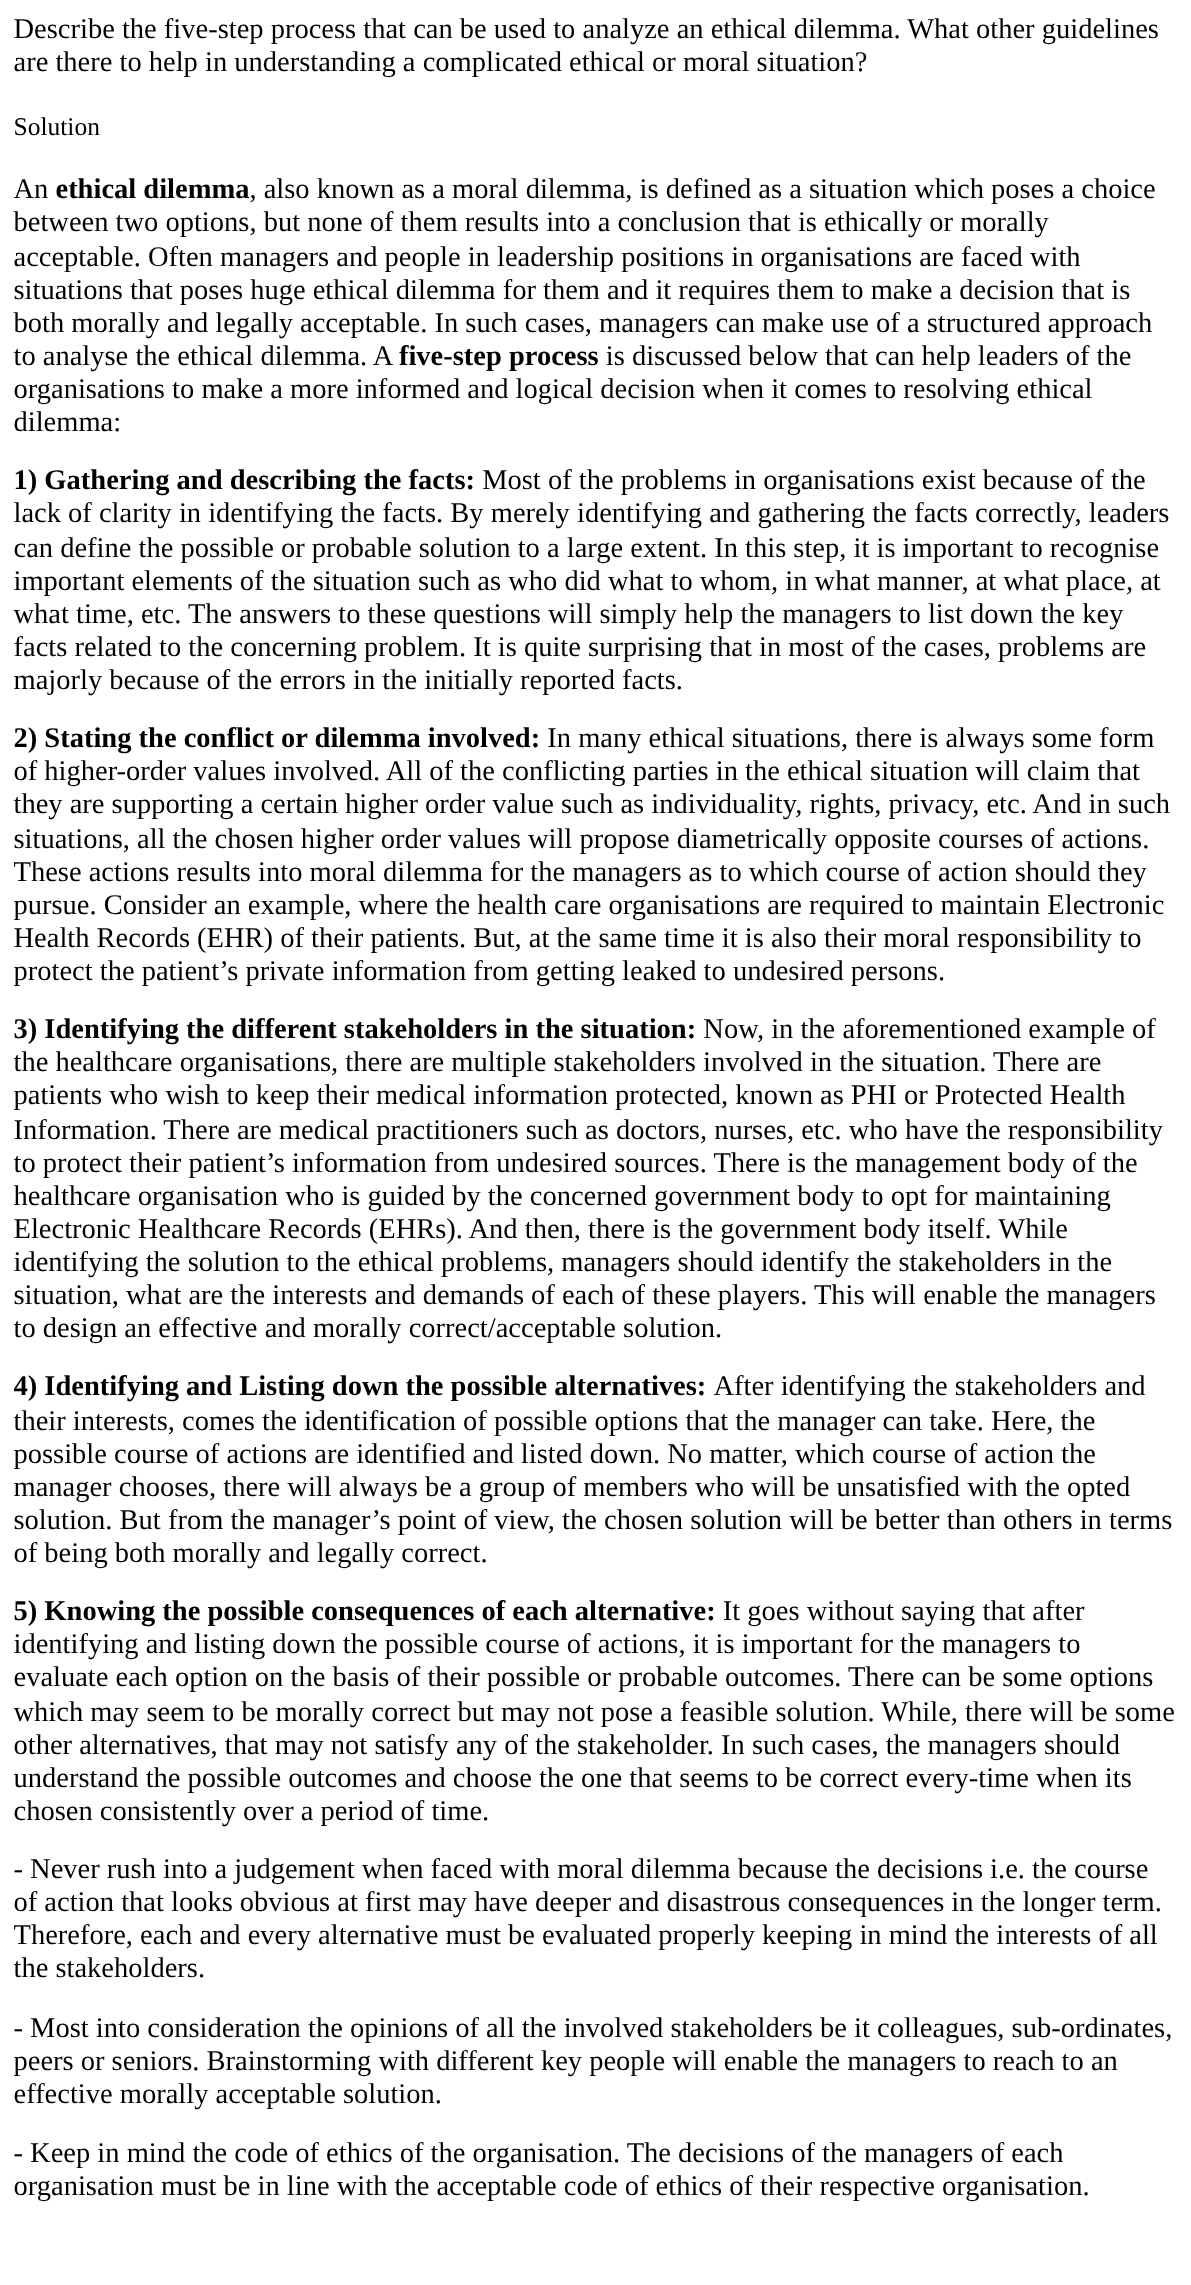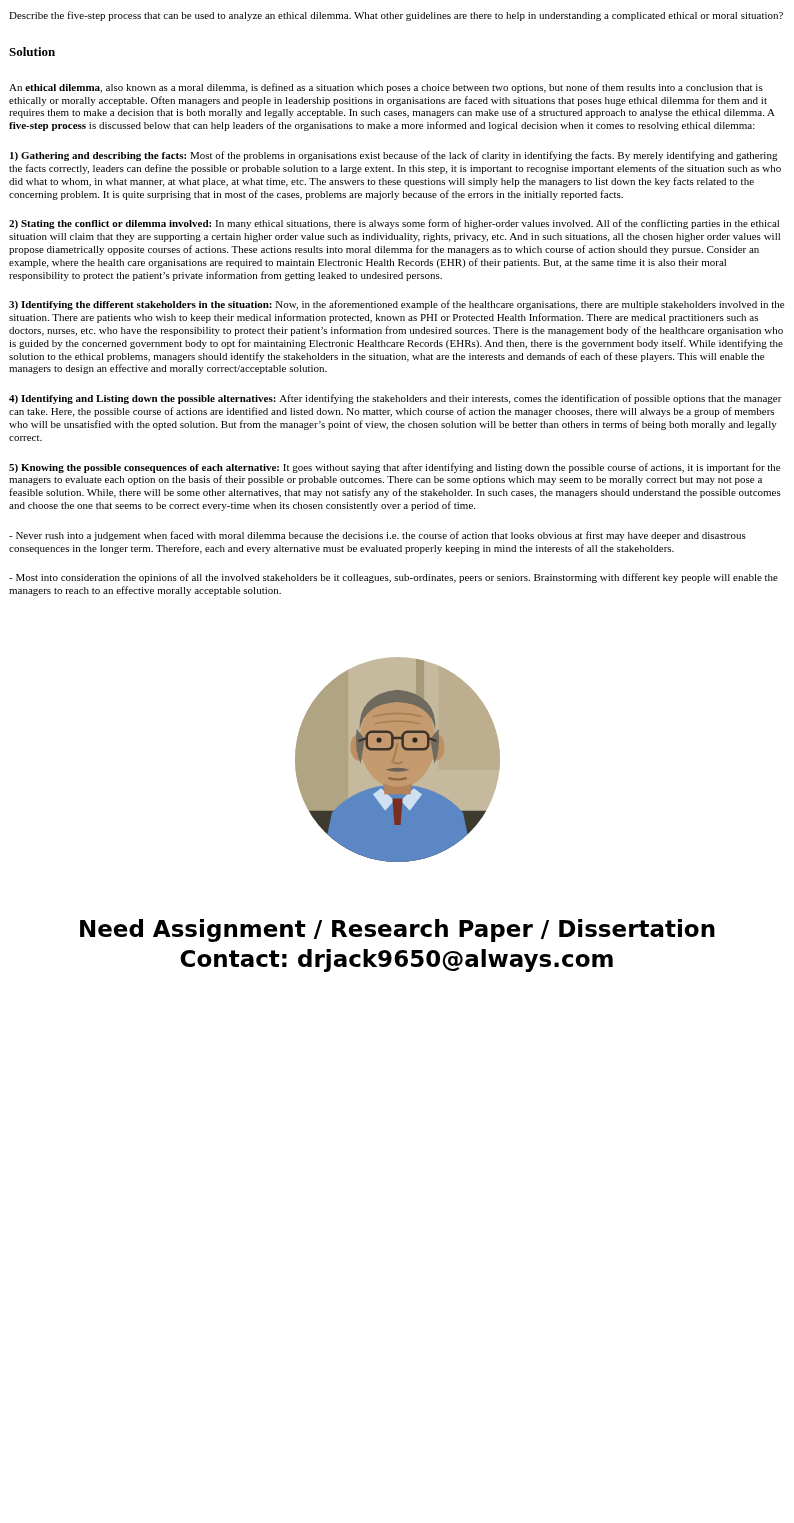--- a/index.html
+++ b/index.html
@@ -10,27 +10,27 @@
   }
   body {
     width: 794px;
     min-height: 1523px;
     font-family: "Liberation Serif", serif;
   }
   .page {
     padding: 9px 9px 0 9px;
   }
   .question, .para {
-    font-size: 11px;
+    font-size: 19px;
     line-height: 1.165;
     margin: 0 0 17px 0;
   }
   .solution-heading {
-    font-size: 13px;
-    font-weight: bold;
+    font-size: 17px;
+    font-weight: normal;
     margin: 22px 0 21px 0;
     font-family: "Liberation Serif", serif;
   }
   .para b, .question b {
     font-weight: bold;
     margin-top: 10px;
   }
   .avatar {
     width: 205px;
     height: 205px;
@@ -65,20 +65,21 @@
 
   <div>
       <p class="para"><span>An </span><b>ethical dilemma</b><span>, also known as a moral dilemma, is defined as a situation which poses a choice between two options, but none of them results into a conclusion that is ethically or morally acceptable. Often managers and people in leadership positions in organisations are faced with situations that poses huge ethical dilemma for them and it requires them to make a decision that is both morally and legally acceptable. In such cases, managers can make use of a structured approach to analyse the ethical dilemma. A </span><b>five-step process</b><span> is discussed below that can help leaders of the organisations to make a more informed and logical decision when it comes to resolving ethical dilemma:</span></p>
       <p class="para"><b>1) Gathering and describing the facts: </b><span>Most of the problems in organisations exist because of the lack of clarity in identifying the facts. By merely identifying and gathering the facts correctly, leaders can define the possible or probable solution to a large extent. In this step, it is important to recognise important elements of the situation such as who did what to whom, in what manner, at what place, at what time, etc. The answers to these questions will simply help the managers to list down the key facts related to the concerning problem. It is quite surprising that in most of the cases, problems are majorly because of the errors in the initially reported facts.</span></p>
       <p class="para"><b>2) Stating the conflict or dilemma involved: </b><span>In many ethical situations, there is always some form of higher-order values involved. All of the conflicting parties in the ethical situation will claim that they are supporting a certain higher order value such as individuality, rights, privacy, etc. And in such situations, all the chosen higher order values will propose diametrically opposite courses of actions. These actions results into moral dilemma for the managers as to which course of action should they pursue. Consider an example, where the health care organisations are required to maintain Electronic Health Records (EHR) of their patients. But, at the same time it is also their moral responsibility to protect the patient’s private information from getting leaked to undesired persons.</span></p>
       <p class="para"><b>3) Identifying the different stakeholders in the situation: </b><span>Now, in the aforementioned example of the healthcare organisations, there are multiple stakeholders involved in the situation. There are patients who wish to keep their medical information protected, known as PHI or Protected Health Information. There are medical practitioners such as doctors, nurses, etc. who have the responsibility to protect their patient’s information from undesired sources. There is the management body of the healthcare organisation who is guided by the concerned government body to opt for maintaining Electronic Healthcare Records (EHRs). And then, there is the government body itself. While identifying the solution to the ethical problems, managers should identify the stakeholders in the situation, what are the interests and demands of each of these players. This will enable the managers to design an effective and morally correct/acceptable solution.</span></p>
       <p class="para"><b>4) Identifying and Listing down the possible alternatives: </b><span>After identifying the stakeholders and their interests, comes the identification of possible options that the manager can take. Here, the possible course of actions are identified and listed down. No matter, which course of action the manager chooses, there will always be a group of members who will be unsatisfied with the opted solution. But from the manager’s point of view, the chosen solution will be better than others in terms of being both morally and legally correct.</span></p>
       <p class="para"><b>5) Knowing the possible consequences of each alternative: </b><span>It goes without saying that after identifying and listing down the possible course of actions, it is important for the managers to evaluate each option on the basis of their possible or probable outcomes. There can be some options which may seem to be morally correct but may not pose a feasible solution. While, there will be some other alternatives, that may not satisfy any of the stakeholder. In such cases, the managers should understand the possible outcomes and choose the one that seems to be correct every-time when its chosen consistently over a period of time.</span></p>
       <p class="para"><span>- Never rush into a judgement when faced with moral dilemma because the decisions i.e. the course of action that looks obvious at first may have deeper and disastrous consequences in the longer term. Therefore, each and every alternative must be evaluated properly keeping in mind the interests of all the stakeholders.</span></p>
       <p class="para"><span>- Most into consideration the opinions of all the involved stakeholders be it colleagues, sub-ordinates, peers or seniors. Brainstorming with different key people will enable the managers to reach to an effective morally acceptable solution.</span></p>
+      <p class="para"><span>- Keep in mind the code of ethics of the organisation. The decisions of the managers of each organisation must be in line with the acceptable code of ethics of their respective organisation.</span></p>
     </div>
 
   <div class="avatar">
     <svg viewBox="0 0 200 200">
 
       <rect x="0" y="0" width="200" height="200" fill="#c6ba9e"></rect>
       <rect x="0" y="0" width="52" height="200" fill="#b1a483"></rect>
       <rect x="118" y="0" width="8" height="96" fill="#a79a79"></rect>
       <rect x="140" y="0" width="60" height="110" fill="#bcae8e"></rect>
       <rect x="0" y="150" width="200" height="50" fill="#3d3a2e"></rect>

